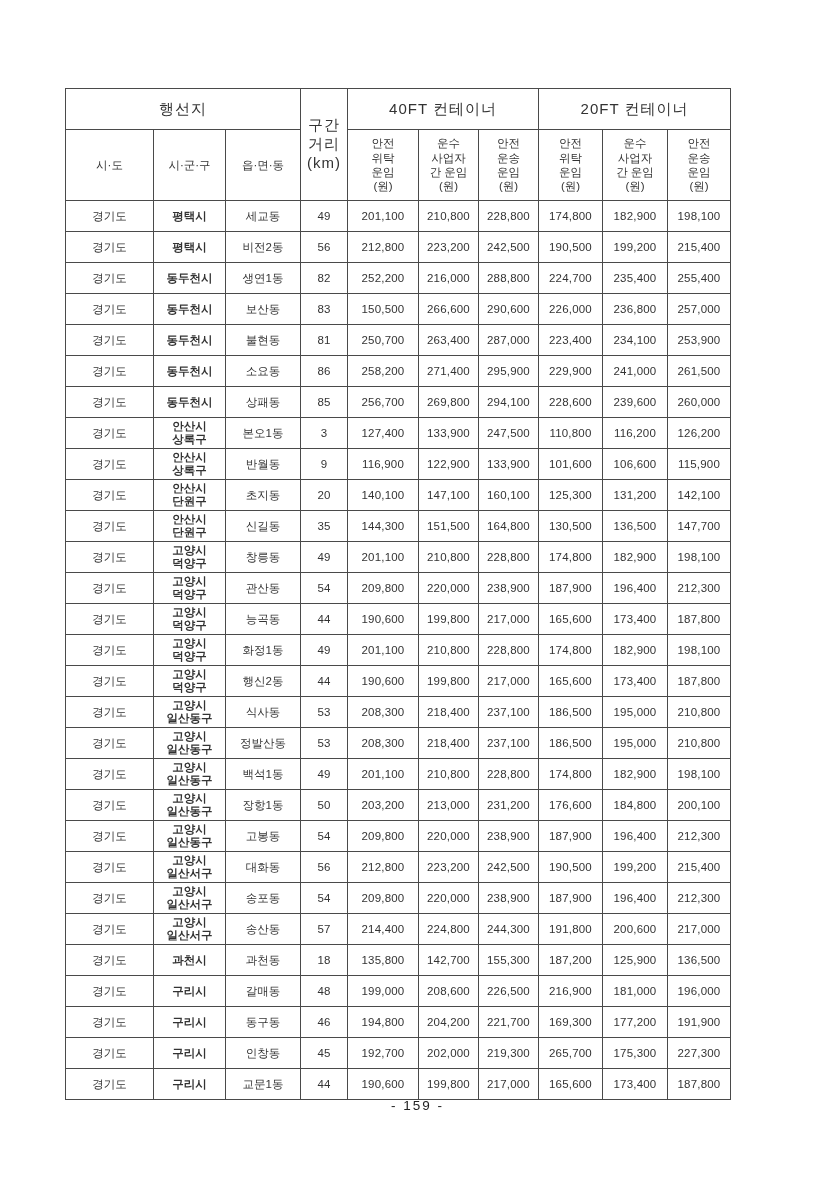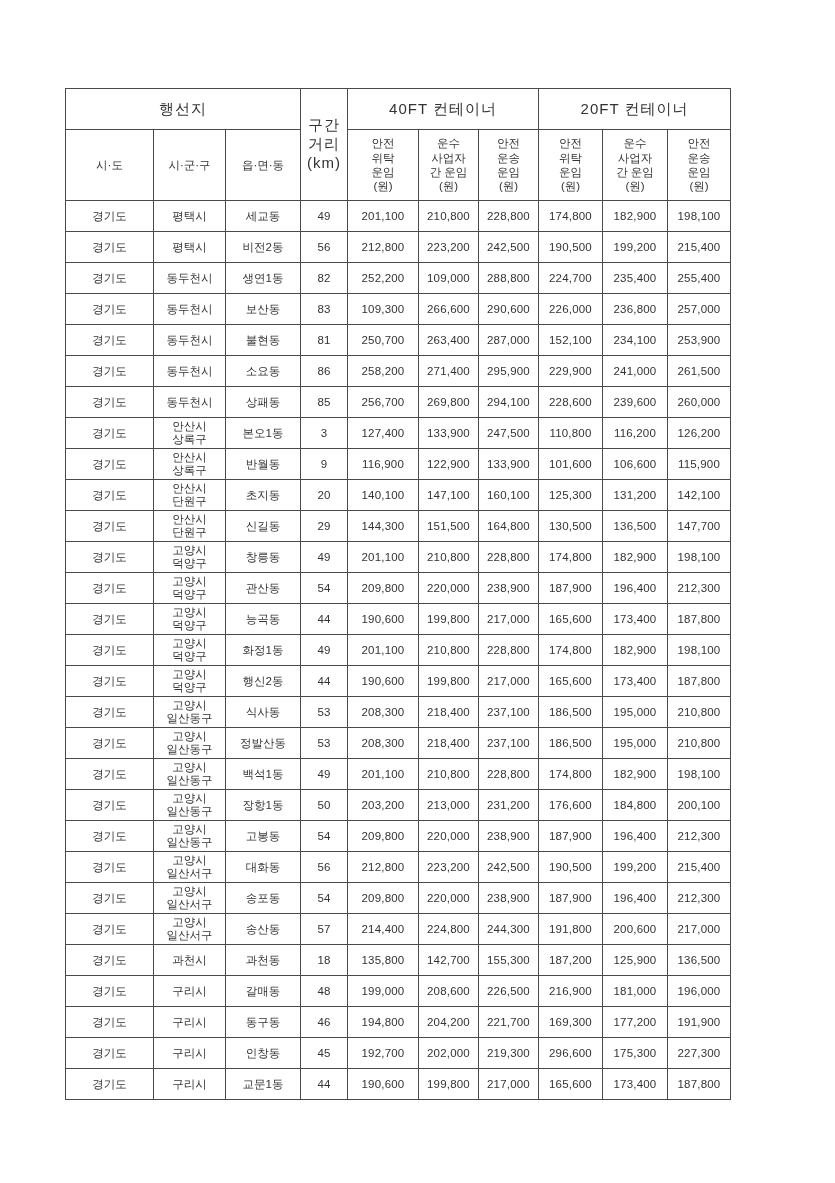--- a/index.html
+++ b/index.html
@@ -53,20 +53,21 @@
     letter-spacing: 0;
   }
   tbody td {
     font-size: 11.5px;
     height: 30px;
     line-height: 1.1;
     color: #333333;
   }
   tbody td.district {
     white-space: pre-line;
+    font-weight: bold;
   }
   tbody td.num {
     letter-spacing: 0.2px;
   }
   .page-footer {
     position: absolute;
     top: 1098px;
     left: 0;
     width: 100%;
     text-align: center;
@@ -157,47 +158,47 @@
     <td class="num">190,500</td>
     <td class="num">199,200</td>
     <td class="num">215,400</td>
   </tr>
           <tr>
     <td>경기도</td>
     <td class="district">동두천시</td>
     <td>생연1동</td>
     <td class="num">82</td>
     <td class="num">252,200</td>
-    <td class="num">109,000</td>
+    <td class="num">216,000</td>
     <td class="num">288,800</td>
     <td class="num">224,700</td>
     <td class="num">235,400</td>
     <td class="num">255,400</td>
   </tr>
           <tr>
     <td>경기도</td>
     <td class="district">동두천시</td>
     <td>보산동</td>
     <td class="num">83</td>
-    <td class="num">109,300</td>
+    <td class="num">150,500</td>
     <td class="num">266,600</td>
     <td class="num">290,600</td>
     <td class="num">226,000</td>
     <td class="num">236,800</td>
     <td class="num">257,000</td>
   </tr>
           <tr>
     <td>경기도</td>
     <td class="district">동두천시</td>
     <td>불현동</td>
     <td class="num">81</td>
     <td class="num">250,700</td>
     <td class="num">263,400</td>
     <td class="num">287,000</td>
-    <td class="num">152,100</td>
+    <td class="num">223,400</td>
     <td class="num">234,100</td>
     <td class="num">253,900</td>
   </tr>
           <tr>
     <td>경기도</td>
     <td class="district">동두천시</td>
     <td>소요동</td>
     <td class="num">86</td>
     <td class="num">258,200</td>
     <td class="num">271,400</td>
@@ -255,21 +256,21 @@
     <td class="num">160,100</td>
     <td class="num">125,300</td>
     <td class="num">131,200</td>
     <td class="num">142,100</td>
   </tr>
           <tr>
     <td>경기도</td>
     <td class="district">안산시
 단원구</td>
     <td>신길동</td>
-    <td class="num">29</td>
+    <td class="num">35</td>
     <td class="num">144,300</td>
     <td class="num">151,500</td>
     <td class="num">164,800</td>
     <td class="num">130,500</td>
     <td class="num">136,500</td>
     <td class="num">147,700</td>
   </tr>
           <tr>
     <td>경기도</td>
     <td class="district">고양시
@@ -476,34 +477,35 @@
     <td class="num">191,900</td>
   </tr>
           <tr>
     <td>경기도</td>
     <td class="district">구리시</td>
     <td>인창동</td>
     <td class="num">45</td>
     <td class="num">192,700</td>
     <td class="num">202,000</td>
     <td class="num">219,300</td>
-    <td class="num">296,600</td>
+    <td class="num">265,700</td>
     <td class="num">175,300</td>
     <td class="num">227,300</td>
   </tr>
           <tr>
     <td>경기도</td>
     <td class="district">구리시</td>
     <td>교문1동</td>
     <td class="num">44</td>
     <td class="num">190,600</td>
     <td class="num">199,800</td>
     <td class="num">217,000</td>
     <td class="num">165,600</td>
     <td class="num">173,400</td>
     <td class="num">187,800</td>
   </tr>
         </tbody>
     </table>
   </div>
 
+  <div class="page-footer">- 159 -</div>
 
 </div>
 
 </body></html>

